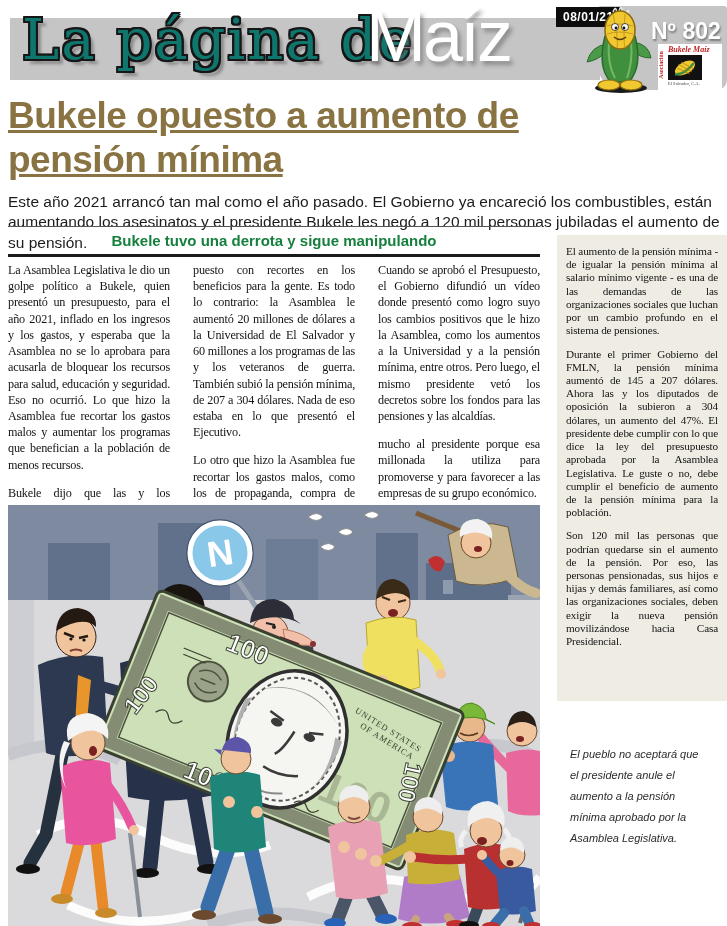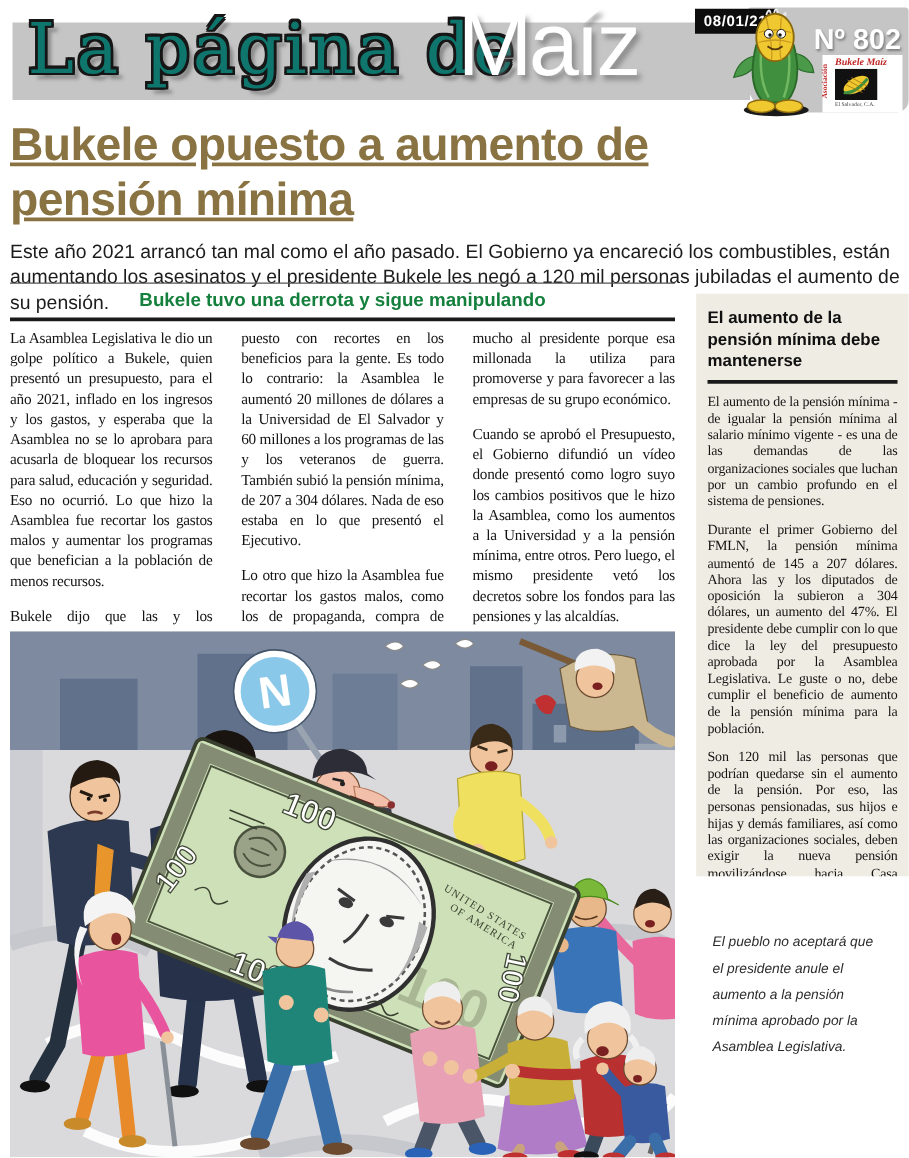--- a/index.html
+++ b/index.html
@@ -95,22 +95,22 @@
 <div class="columns">
   <div class="col">
     <p>La Asamblea Legislativa le dio un golpe político a Bukele, quien presentó un presupuesto, para el año 2021, inflado en los ingresos y los gastos, y esperaba que la Asamblea no se lo aprobara para acusarla de bloquear los recursos para salud, educación y seguridad. Eso no ocurrió. Lo que hizo la Asamblea fue recortar los gastos malos y aumentar los programas que benefician a la población de menos recursos.</p>
     <p>Bukele dijo que las y los diputados de oposición aprobaron un presu-</p>
   </div>
   <div class="col">
     <p>puesto con recortes en los beneficios para la gente. Es todo lo contrario: la Asamblea le aumentó 20 millones de dólares a la Universidad de El Salvador y 60 millones a los programas de las y los veteranos de guerra. También subió la pensión mínima, de 207 a 304 dólares. Nada de eso estaba en lo que presentó el Ejecutivo.</p>
     <p>Lo otro que hizo la Asamblea fue recortar los gastos malos, como los de propaganda, compra de vehículos, pago a empresas consultoras, entre otras cosas. Eso le ha molestado</p>
   </div>
   <div class="col">
+    <p>Cuando se aprobó el Presupuesto, el Gobierno difundió un vídeo donde presentó como logro suyo los cambios positivos que le hizo la Asamblea, como los aumentos a la Universidad y a la pensión mínima, entre otros. Pero luego, el mismo presidente vetó los decretos sobre los fondos para las pensiones y las alcaldías.</p>
     <p>mucho al presidente porque esa millonada la utiliza para promoverse y para favorecer a las empresas de su grupo económico.</p>
-    <p>Cuando se aprobó el Presupuesto, el Gobierno difundió un vídeo donde presentó como logro suyo los cambios positivos que le hizo la Asamblea, como los aumentos a la Universidad y a la pensión mínima, entre otros. Pero luego, el mismo presidente vetó los decretos sobre los fondos para las pensiones y las alcaldías.</p>
   </div>
 </div>
 
 <svg class="cartoon" viewBox="0 0 532 421">
 
   <g>
     <path d="M0,0 H532 V160 L380,150 L340,95 L0,95 Z" fill="#7d8aa0"></path>
     <rect x="40" y="38" width="62" height="57" fill="#61708b"></rect>
     <rect x="150" y="18" width="72" height="77" fill="#61708b"></rect>
     <rect x="258" y="34" width="52" height="61" fill="#6d7d96"></rect>
@@ -332,19 +332,18 @@
     <path d="M496,408 L486,420 M516,406 L522,420" stroke="#3a6ea8" stroke-width="10" stroke-linecap="round"></path>
     <ellipse cx="483" cy="421" rx="9" ry="4" fill="#c03030"></ellipse>
       <ellipse cx="525" cy="421" rx="9" ry="4" fill="#c03030"></ellipse>
     <circle cx="504" cy="350" r="13" fill="#f0c49c" stroke="#6a4a30" stroke-width="1"></circle>
     <path d="M492,346 Q492,332 506,332 Q518,336 516,348 Q504,338 492,346 Z" fill="#eeeeee"></path>
     <ellipse cx="502" cy="358" rx="3.5" ry="3" fill="#7a2020"></ellipse>
   </g>
 </svg>
 
 <div class="sidebar">
-  <div class="sidebar-title">El aumento de la pensión mínima debe mantenerse</div>
   <p>El aumento de la pensión mínima - de igualar la pensión mínima al salario mínimo vigente - es una de las demandas de las organizaciones sociales que luchan por un cambio profundo en el sistema de pensiones.</p>
   <p>Durante el primer Gobierno del FMLN, la pensión mínima aumentó de 145 a 207 dólares. Ahora las y los diputados de oposición la subieron a 304 dólares, un aumento del 47%. El presidente debe cumplir con lo que dice la ley del presupuesto aprobada por la Asamblea Legislativa. Le guste o no, debe cumplir el beneficio de aumento de la pensión mínima para la población.</p>
   <p>Son 120 mil las personas que podrían quedarse sin el aumento de la pensión. Por eso, las personas pensionadas, sus hijos e hijas y demás familiares, así como las organizaciones sociales, deben exigir la nueva pensión movilizándose hacia Casa Presidencial.</p>
 </div>
 
 <div class="pull-quote">El pueblo no aceptará que el presidente anule el aumento a la pensión mínima aprobado por la Asamblea Legislativa.</div>
 
 </body></html>

